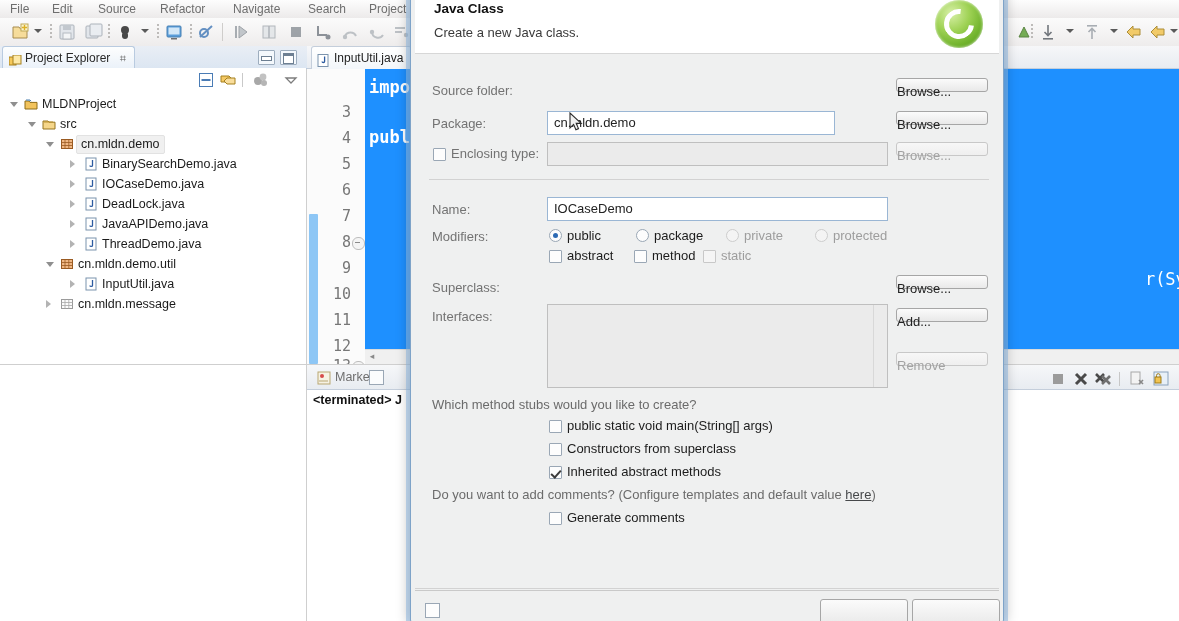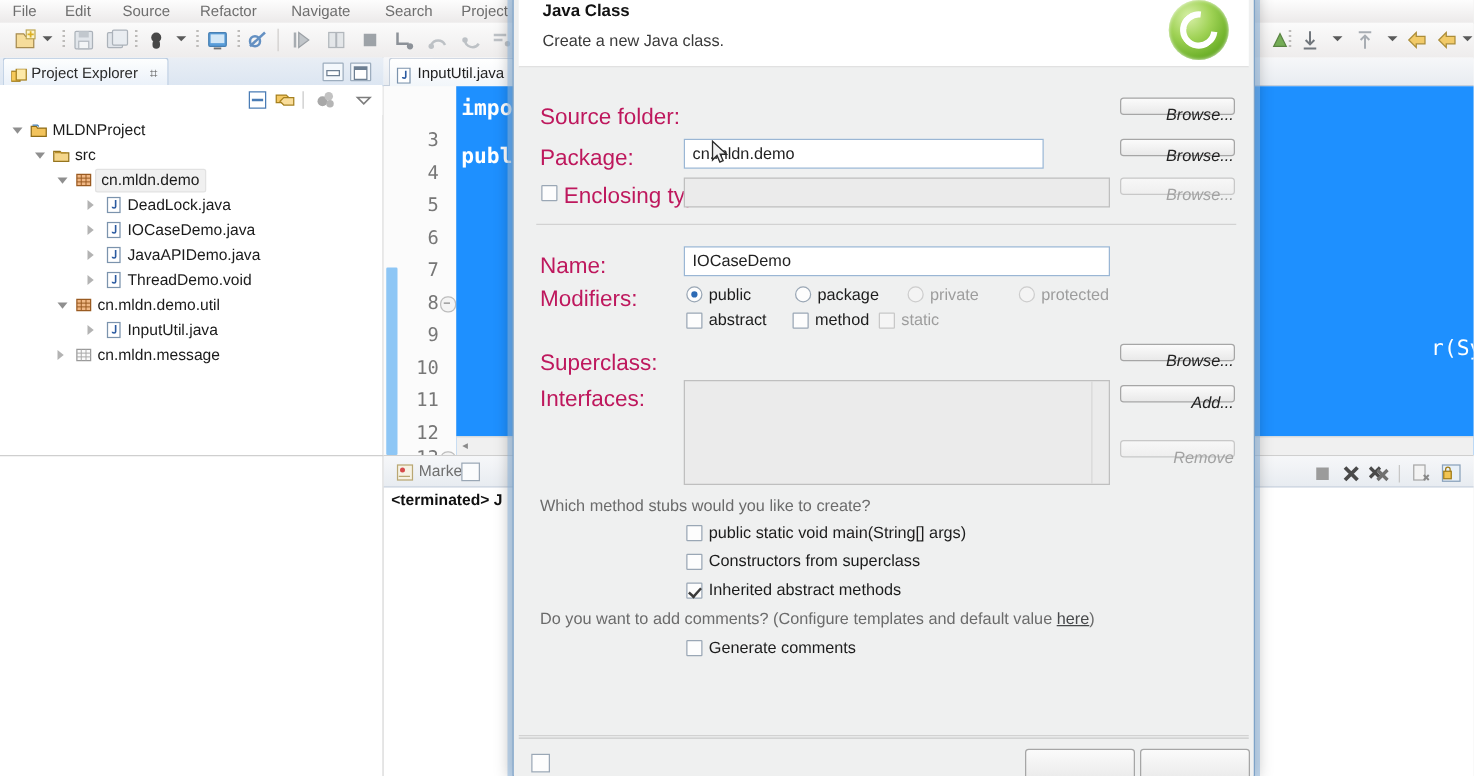--- a/index.html
+++ b/index.html
@@ -96,27 +96,27 @@
   .dlg-head{position:absolute;left:4px;top:4px;width:584px;height:60px;background:#ffffff;
     border-bottom:1px solid #d7d7d7;}
   .dlg-title{position:absolute;left:19px;top:8px;font-size:13.5px;font-weight:bold;color:#111;}
   .dlg-sub{position:absolute;left:19px;top:32px;font-size:13px;color:#3a3a3a;}
   .dlg-logo{position:absolute;right:16px;top:7px;width:48px;height:48px;border-radius:50%;
     background:radial-gradient(circle at 34% 28%,#d8f0a8 0%,#9fd255 38%,#6fb22b 70%,#4d8c16 100%);
     box-shadow:inset 0 0 3px rgba(255,255,255,.9);}
   .dlg-logo:before{content:"";position:absolute;left:9px;top:9px;width:30px;height:30px;border-radius:50%;
     border:5px solid #ffffff;border-right-color:transparent;transform:rotate(-38deg);box-sizing:border-box;}
   .dlg-body{position:absolute;left:4px;top:65px;width:584px;height:548px;background:#eff0f0;}
-  .flabel{position:absolute;font-size:18px;color:#be185d;white-space:nowrap;}
+  .flabel{position:absolute;font-size:13px;color:#737373;white-space:nowrap;}
   .finput{position:absolute;height:24px;background:#ebebeb;border:1px solid #bfbfbf;box-sizing:border-box;}
   .finput.active{background:#ffffff;border-color:#9ab6d4;}
   .finput span{position:absolute;left:6px;top:3px;font-size:13px;color:#222;}
   .fbtn{position:absolute;height:14px;background:linear-gradient(#fbfbfb,#e9e9e9);
-    border:1px solid #a6a6a6;border-radius:3px;font-size:13px;color:#222;text-align:right;
-    line-height:25px;box-sizing:border-box;font-style:italic;}
+    border:1px solid #a6a6a6;border-radius:3px;font-size:13px;color:#222;text-align:left;
+    line-height:25px;box-sizing:border-box;}
   .fbtn.disabled{color:#a2a2a2;border-color:#c8c8c8;background:linear-gradient(#f7f7f7,#efefef);}
   .hsep{position:absolute;height:1px;background:#d2d2d2;}
 
   .cbox{position:absolute;width:13px;height:13px;border:1px solid #9aa7b5;background:#fdfdfd;box-sizing:border-box;border-radius:1px;}
   .cbox.checked:after{content:"";position:absolute;left:3px;top:1px;width:4px;height:8px;
     border:solid #3b3b3b;border-width:0 2px 2px 0;transform:rotate(42deg);}
   .rad{position:absolute;width:13px;height:13px;border:1px solid #9aa7b5;background:#fdfdfd;border-radius:50%;box-sizing:border-box;}
   .rad.checked:after{content:"";position:absolute;left:3px;top:3px;width:5px;height:5px;border-radius:50%;background:#2d6ab4;}
   .rad.off{border-color:#cdcdcd;background:#f4f4f4;}
   .ctext{position:absolute;font-size:13px;color:#1c1c1c;white-space:nowrap;}
@@ -356,51 +356,61 @@
       </div>
 
       <div class="trow">
         <span class="tw" style="left:70px"></span>
         <span class="ic" style="left:84px">
           <svg width="14" height="14" viewBox="0 0 14 14">
               <rect x="2" y="1" width="10" height="12" fill="#fff" stroke="#7b93ad"></rect>
               <path d="M8.5 3v5.4c0 1.3-2.6 1.3-2.6 0" stroke="#2b5aa0" fill="none" stroke-width="1.3"></path>
             </svg>
         </span>
-        <span class="lb" style="left:102px">DeadLock.java</span>
+        <span class="lb" style="left:102px">BinarySearchDemo.java</span>
       </div>
       <div class="trow">
         <span class="tw" style="left:70px"></span>
         <span class="ic" style="left:84px">
           <svg width="14" height="14" viewBox="0 0 14 14">
               <rect x="2" y="1" width="10" height="12" fill="#fff" stroke="#7b93ad"></rect>
               <path d="M8.5 3v5.4c0 1.3-2.6 1.3-2.6 0" stroke="#2b5aa0" fill="none" stroke-width="1.3"></path>
             </svg>
         </span>
         <span class="lb" style="left:102px">IOCaseDemo.java</span>
       </div>
       <div class="trow">
         <span class="tw" style="left:70px"></span>
         <span class="ic" style="left:84px">
           <svg width="14" height="14" viewBox="0 0 14 14">
               <rect x="2" y="1" width="10" height="12" fill="#fff" stroke="#7b93ad"></rect>
               <path d="M8.5 3v5.4c0 1.3-2.6 1.3-2.6 0" stroke="#2b5aa0" fill="none" stroke-width="1.3"></path>
             </svg>
         </span>
-        <span class="lb" style="left:102px">JavaAPIDemo.java</span>
+        <span class="lb" style="left:102px">DeadLock.java</span>
       </div>
       <div class="trow">
         <span class="tw" style="left:70px"></span>
         <span class="ic" style="left:84px">
           <svg width="14" height="14" viewBox="0 0 14 14">
               <rect x="2" y="1" width="10" height="12" fill="#fff" stroke="#7b93ad"></rect>
               <path d="M8.5 3v5.4c0 1.3-2.6 1.3-2.6 0" stroke="#2b5aa0" fill="none" stroke-width="1.3"></path>
             </svg>
         </span>
-        <span class="lb" style="left:102px">ThreadDemo.void</span>
+        <span class="lb" style="left:102px">JavaAPIDemo.java</span>
+      </div>
+      <div class="trow">
+        <span class="tw" style="left:70px"></span>
+        <span class="ic" style="left:84px">
+          <svg width="14" height="14" viewBox="0 0 14 14">
+              <rect x="2" y="1" width="10" height="12" fill="#fff" stroke="#7b93ad"></rect>
+              <path d="M8.5 3v5.4c0 1.3-2.6 1.3-2.6 0" stroke="#2b5aa0" fill="none" stroke-width="1.3"></path>
+            </svg>
+        </span>
+        <span class="lb" style="left:102px">ThreadDemo.java</span>
       </div>
 
       <div class="trow">
         <span class="tw open" style="left:46px"></span>
         <span class="ic" style="left:60px">
           <svg width="14" height="14" viewBox="0 0 14 14">
             <rect x="1.5" y="2.5" width="11" height="9" fill="#f0b784" stroke="#9a5b22"></rect>
             <path d="M1.5 5.5h11M1.5 8.5h11M5 2.5v9M8.8 2.5v9" stroke="#9a5b22" stroke-width=".8"></path>
           </svg>
         </span>
@@ -459,21 +469,21 @@
       <div class="lno" style="top:216px">10</div>
       <div class="lno" style="top:242px">11</div>
       <div class="lno" style="top:268px">12</div>
       <div class="lno" style="top:288px">13</div>
       <div class="fold" style="top:292px"></div>
       <div style="position:absolute;left:2px;top:145px;width:9px;height:150px;background:#8dc6f5;border-radius:1px;"></div>
     </div>
 
     <div class="codearea">
       <div class="code" style="left:4px;top:8px">impo</div>
-      <div class="code" style="left:4px;top:46px">publ</div>
+      <div class="code" style="left:4px;top:58px">publ</div>
       <div class="code" style="left:698px;top:180px;font-weight:normal">
         <span>r(System.</span>
       </div>
     </div>
 
     <div class="ed-hscroll">
       <div style="position:absolute;left:2px;top:1px;width:10px;height:11px;color:#8a8a8a;font-size:9px;line-height:11px;text-align:center;">◂</div>
     </div>
   </div>
 

